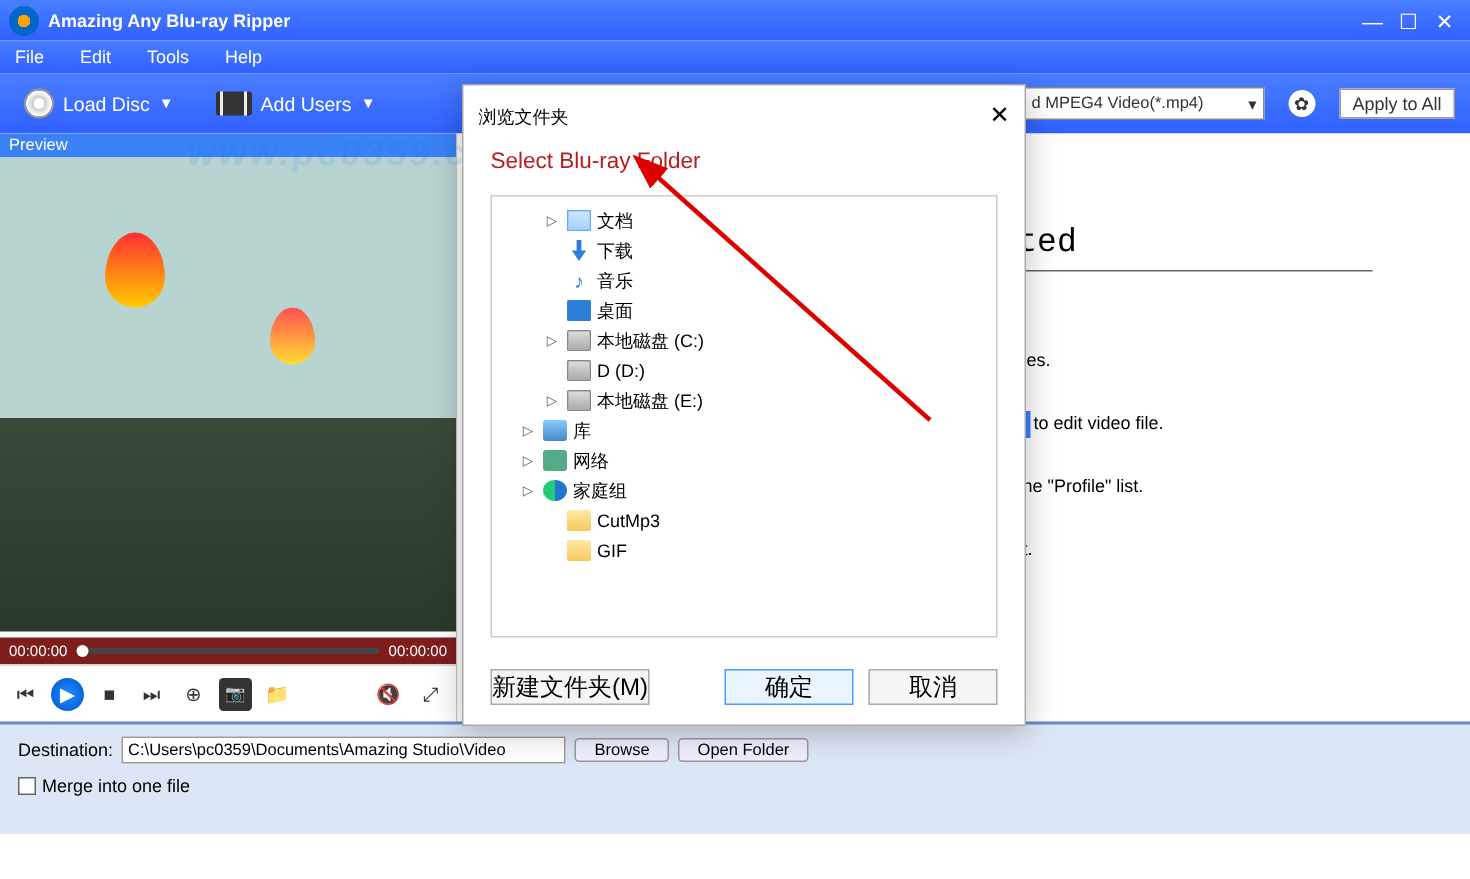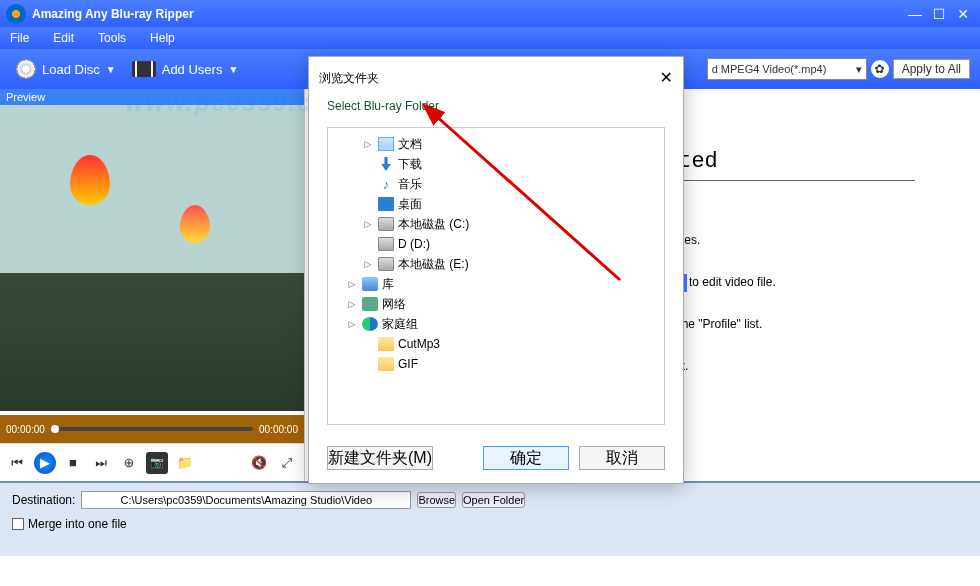--- a/index.html
+++ b/index.html
@@ -6,67 +6,67 @@
 body { width: 980px; height: 586px; background: #fff; position: relative; overflow: hidden; }
 
 .titlebar { height: 27px; background: linear-gradient(#4a7eff,#3060ff); color: #fff; display: flex; align-items: center; padding: 0 6px; font-size: 12px; }
 .titlebar .logo { width: 20px; height: 20px; background: radial-gradient(circle,#ffa500 30%,#0066cc 30%); border-radius: 50%; margin-right: 6px; }
 .titlebar .title { flex: 1; font-weight: bold; }
 .titlebar .winbtn { width: 22px; height: 18px; display: flex; align-items: center; justify-content: center; margin-left: 2px; cursor: pointer; font-size: 14px; }
 
 .menubar { height: 22px; background: linear-gradient(#4a7eff,#3060ff); display: flex; align-items: center; padding: 0 10px; gap: 24px; color: #fff; font-size: 12px; }
 .menubar span { cursor: pointer; }
 
-.toolbar { height: 40px; background: linear-gradient(#4a7eff,#3060ff); display: flex; align-items: center; padding: 0 10px; gap: 4px; color: #fff; font-size: 13px; }
+.toolbar { height: 40px; background: linear-gradient(#4a7eff,#3060ff); display: flex; align-items: center; padding: 0 10px; gap: 16px; color: #fff; font-size: 13px; }
 .toolbar .tbtn { display: flex; align-items: center; gap: 6px; cursor: pointer; padding: 2px 6px; }
 .toolbar .disc-icon { width: 20px; height: 20px; background: radial-gradient(circle,#fff 25%,#ccc 26%,#fff 60%,#999 61%); border-radius: 50%; }
 .toolbar .film-icon { width: 24px; height: 16px; background: linear-gradient(90deg,#333 0 3px,#eee 3px 5px,#333 5px 19px,#eee 19px 21px,#333 21px); border-radius: 2px; }
 .toolbar .dd { font-size: 10px; }
 .toolbar .spacer { flex: 1; }
 .toolbar .profile-sel { width: 160px; height: 22px; background: #fff; color: #333; font-size: 11px; display: flex; align-items: center; padding: 0 4px; border: 1px solid #888; }
 .toolbar .profile-sel .dd2 { margin-left: auto; }
 .toolbar .gear { width: 18px; height: 18px; border-radius: 50%; background: #fff; color: #333; display: flex; align-items: center; justify-content: center; font-size: 12px; cursor: pointer; }
 .toolbar .apply { background: #fff; color: #333; border: 1px solid #999; padding: 2px 8px; font-size: 12px; cursor: pointer; }
 
 .main { display: flex; height: 392px; }
 .preview-col { width: 305px; background: #fff; border-right: 1px solid #ccc; display: flex; flex-direction: column; }
 .preview-label { background: #3b82f6; color: #fff; font-size: 11px; padding: 2px 6px; }
 .preview-img { flex: 1; background: linear-gradient(#b8d4d0 0%,#b8d4d0 55%,#3a4a3a 55%,#2a3a2a 100%); position: relative; margin-bottom: 4px; }
 .balloon { position: absolute; width: 40px; height: 50px; border-radius: 50% 50% 50% 50% / 60% 60% 40% 40%; }
 .b1 { background: linear-gradient(#ff3030,#ffcc00); top: 50px; left: 70px; }
 .b2 { background: linear-gradient(#ff5050,#ffdd33); top: 100px; left: 180px; width: 30px; height: 38px; }
-.timeline { height: 28px; background: #a16207; display: flex; align-items: center; padding: 0 6px; color: #fff; font-size: 10px; gap: 6px; }
+.timeline { height: 18px; background: #7f1d1d; display: flex; align-items: center; padding: 0 6px; color: #fff; font-size: 10px; gap: 6px; }
 .timeline .bar { flex: 1; height: 4px; background: #444; border-radius: 2px; position: relative; }
 .timeline .bar::before { content: ""; position: absolute; left: 0; width: 8px; height: 8px; background: #fff; border-radius: 50%; top: -2px; }
 .controls { height: 38px; background: #fff; display: flex; align-items: center; padding: 0 6px; gap: 6px; border-top: 1px solid #ddd; }
 .ctrl { width: 22px; height: 22px; display: flex; align-items: center; justify-content: center; cursor: pointer; font-size: 13px; color: #333; }
 .ctrl.play { background: radial-gradient(circle,#1e90ff,#0050cc); border-radius: 50%; color: #fff; }
 .ctrl.cam { background: #333; color: #fff; border-radius: 3px; font-size: 11px; }
 .ctrl.fold { color: #6cf; }
 
 .content-col { flex: 1; background: #fff; position: relative; }
 .watermark { position: absolute; top: 0; left: -180px; color: rgba(0,120,255,0.12); font-size: 24px; font-weight: bold; font-style: italic; letter-spacing: 2px; }
 .getstarted { position: absolute; top: 60px; left: 360px; font-family: "Courier New", monospace; font-size: 22px; }
 .getstarted::after { content: ""; display: block; width: 250px; height: 1px; background: #666; margin-top: 6px; }
 .steps { position: absolute; top: 130px; left: 360px; font-family: "Courier New", monospace; font-size: 12px; line-height: 42px; }
 .steps .ico { display: inline-block; width: 20px; height: 18px; background: #3a7fff; vertical-align: middle; margin: 0 2px; }
 
 .footer { height: 75px; background: #dde6f5; border-top: 2px solid #6a8acc; padding: 8px 12px; font-family: "Courier New", monospace; font-size: 12px; position: relative; }
 .footer .row1 { display: flex; align-items: center; gap: 6px; }
-.footer input[type=text] { width: 330px; height: 18px; font-size: 11px; padding: 0 3px; border: 1px solid #999; background: #fff; text-align: center; }
-.footer .fbtn { border: 1px solid #999; background: #eef; padding: 1px 0; font-size: 11px; cursor: pointer; border-radius: 3px; }
+.footer input[type=text] { width: 296px; height: 18px; font-size: 11px; padding: 0 3px; border: 1px solid #999; background: #fff; }
+.footer .fbtn { border: 1px solid #999; background: #eef; padding: 1px 12px; font-size: 11px; cursor: pointer; border-radius: 3px; }
 .footer .row2 { margin-top: 8px; display: flex; align-items: center; gap: 4px; }
 .footer .cb { width: 12px; height: 12px; border: 1px solid #666; background: #fff; }
 .convert { position: absolute; right: 18px; top: 16px; width: 130px; height: 38px; background: linear-gradient(#4a7eff,#2050ee); color: #fff; font-size: 20px; display: flex; align-items: center; justify-content: center; border-radius: 4px; cursor: pointer; font-family: "Courier New", monospace; }
 
 
 .dialog { position: absolute; top: 56px; left: 308px; width: 376px; height: 428px; background: #fff; border: 1px solid #aaa; box-shadow: 0 4px 20px rgba(0,0,0,0.25); display: flex; flex-direction: column; z-index: 50; }
 .dlg-title { height: 30px; display: flex; align-items: flex-end; padding: 0 10px; font-size: 12px; }
 .dlg-title .x { margin-left: auto; font-size: 16px; cursor: pointer; }
-.dlg-sub { padding: 12px 18px 6px; font-size: 12px; color: #14532d; }
+.dlg-sub { padding: 12px 18px 6px; font-size: 15px; color: #b91c1c; }
 .dlg-tree { flex: 1; margin: 8px 18px; border: 1px solid #ccc; overflow: auto; padding: 6px 4px; font-size: 12px; background: #fff; }
 .tree-item { display: flex; align-items: center; height: 20px; gap: 4px; cursor: pointer; white-space: nowrap; }
 .tree-item .exp { width: 12px; text-align: center; color: #666; font-size: 9px; }
 .tree-item .ficon { width: 16px; height: 14px; display: inline-block; }
 .fi-doc { background: linear-gradient(#cde6ff,#a8d0ff); border: 1px solid #6af; }
 .fi-dl { background: #2e7dd7; clip-path: polygon(40% 0,60% 0,60% 50%,80% 50%,50% 100%,20% 50%,40% 50%); }
 .fi-music { color: #2e7dd7; font-size: 13px; text-align: center; }
 .fi-desk { background: #2e7dd7; border-radius: 1px; }
 .fi-drive { background: linear-gradient(#ddd,#aaa); border: 1px solid #888; border-radius: 1px; }
 .fi-lib { background: linear-gradient(#8cf,#48c); border-radius: 2px; }

